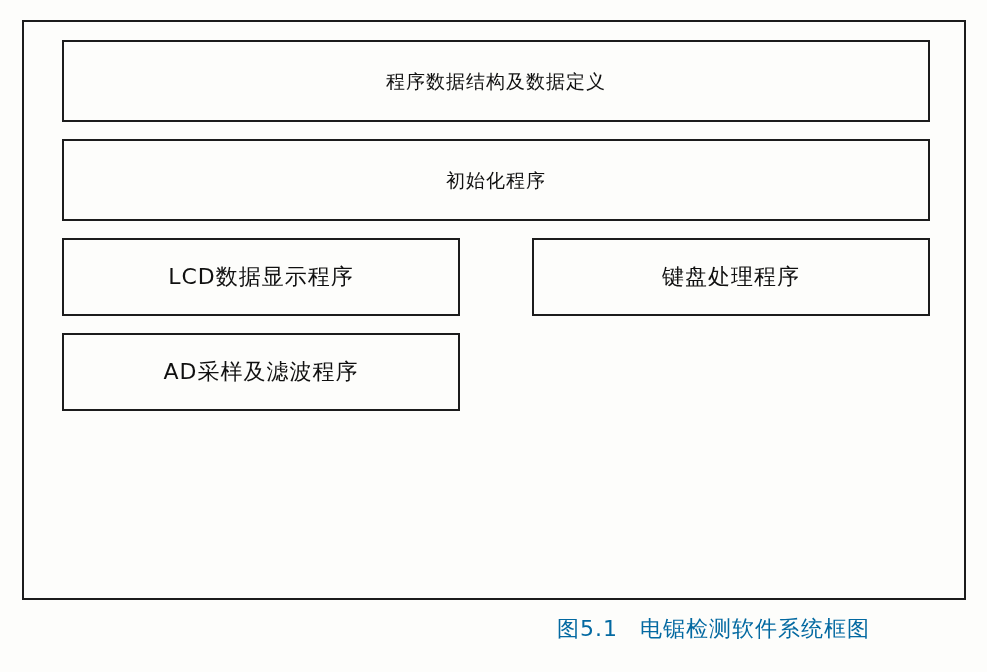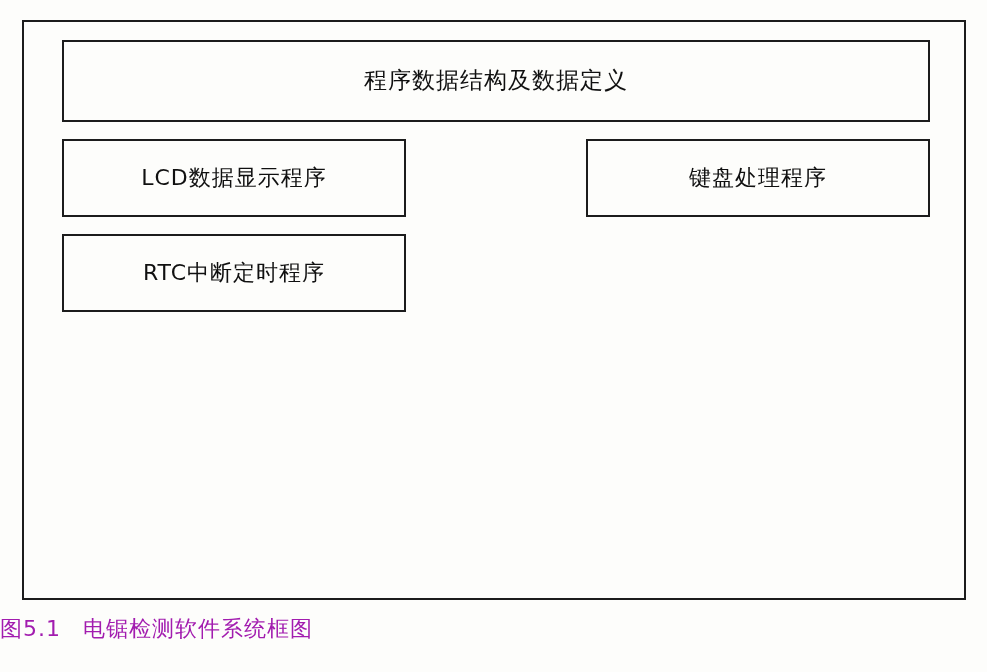--- a/index.html
+++ b/index.html
@@ -40,74 +40,77 @@
   }
   .row {
     display: flex;
     justify-content: space-between;
     margin-bottom: 17px;
   }
   .row.full .box {
     width: 868px;
   }
   .row.split .box {
-    width: 344px;
+    width: 398px;
   }
   .box {
     box-sizing: border-box;
     border: 2px solid #1c1c1c;
     background: #fdfdfb;
     height: 82px;
     display: flex;
     align-items: center;
     justify-content: center;
     text-align: center;
-    font-size: 23px;
+    font-size: 19px;
     letter-spacing: 1px;
     line-height: 1.2;
     color: #101010;
   }
   .row.split .box {
     height: 78px;
     font-size: 22px;
   }
   .caption {
     position: absolute;
     left: 0;
     top: 614px;
     width: 870px;
-    text-align: left;
+    text-align: right;
     font-size: 22px;
     letter-spacing: 1px;
-    color: #a21caf;
+    color: #0369a1;
   }
   .caption .fig-no {
     margin-right: 22px;
   }
 </style>
 </head>
 <body>
 
 <div class="page">
 
   <div class="diagram-frame">
     <div class="rows">
 
       <div class="row full">
         <div class="box">程序数据结构及数据定义</div>
       </div>
 
+      <div class="row full">
+        <div class="box">初始化程序</div>
+      </div>
 
       <div class="row split">
         <div class="box">LCD数据显示程序</div>
         <div class="box">键盘处理程序</div>
       </div>
 
       <div class="row split">
-        <div class="box">RTC中断定时程序</div>
+        <div class="box">AD采样及滤波程序</div>
       </div>
 
 
     </div>
   </div>
 
   <div class="caption">
     <span class="fig-no">图5.1</span><span>电锯检测软件系统框图</span>
   </div>
 

